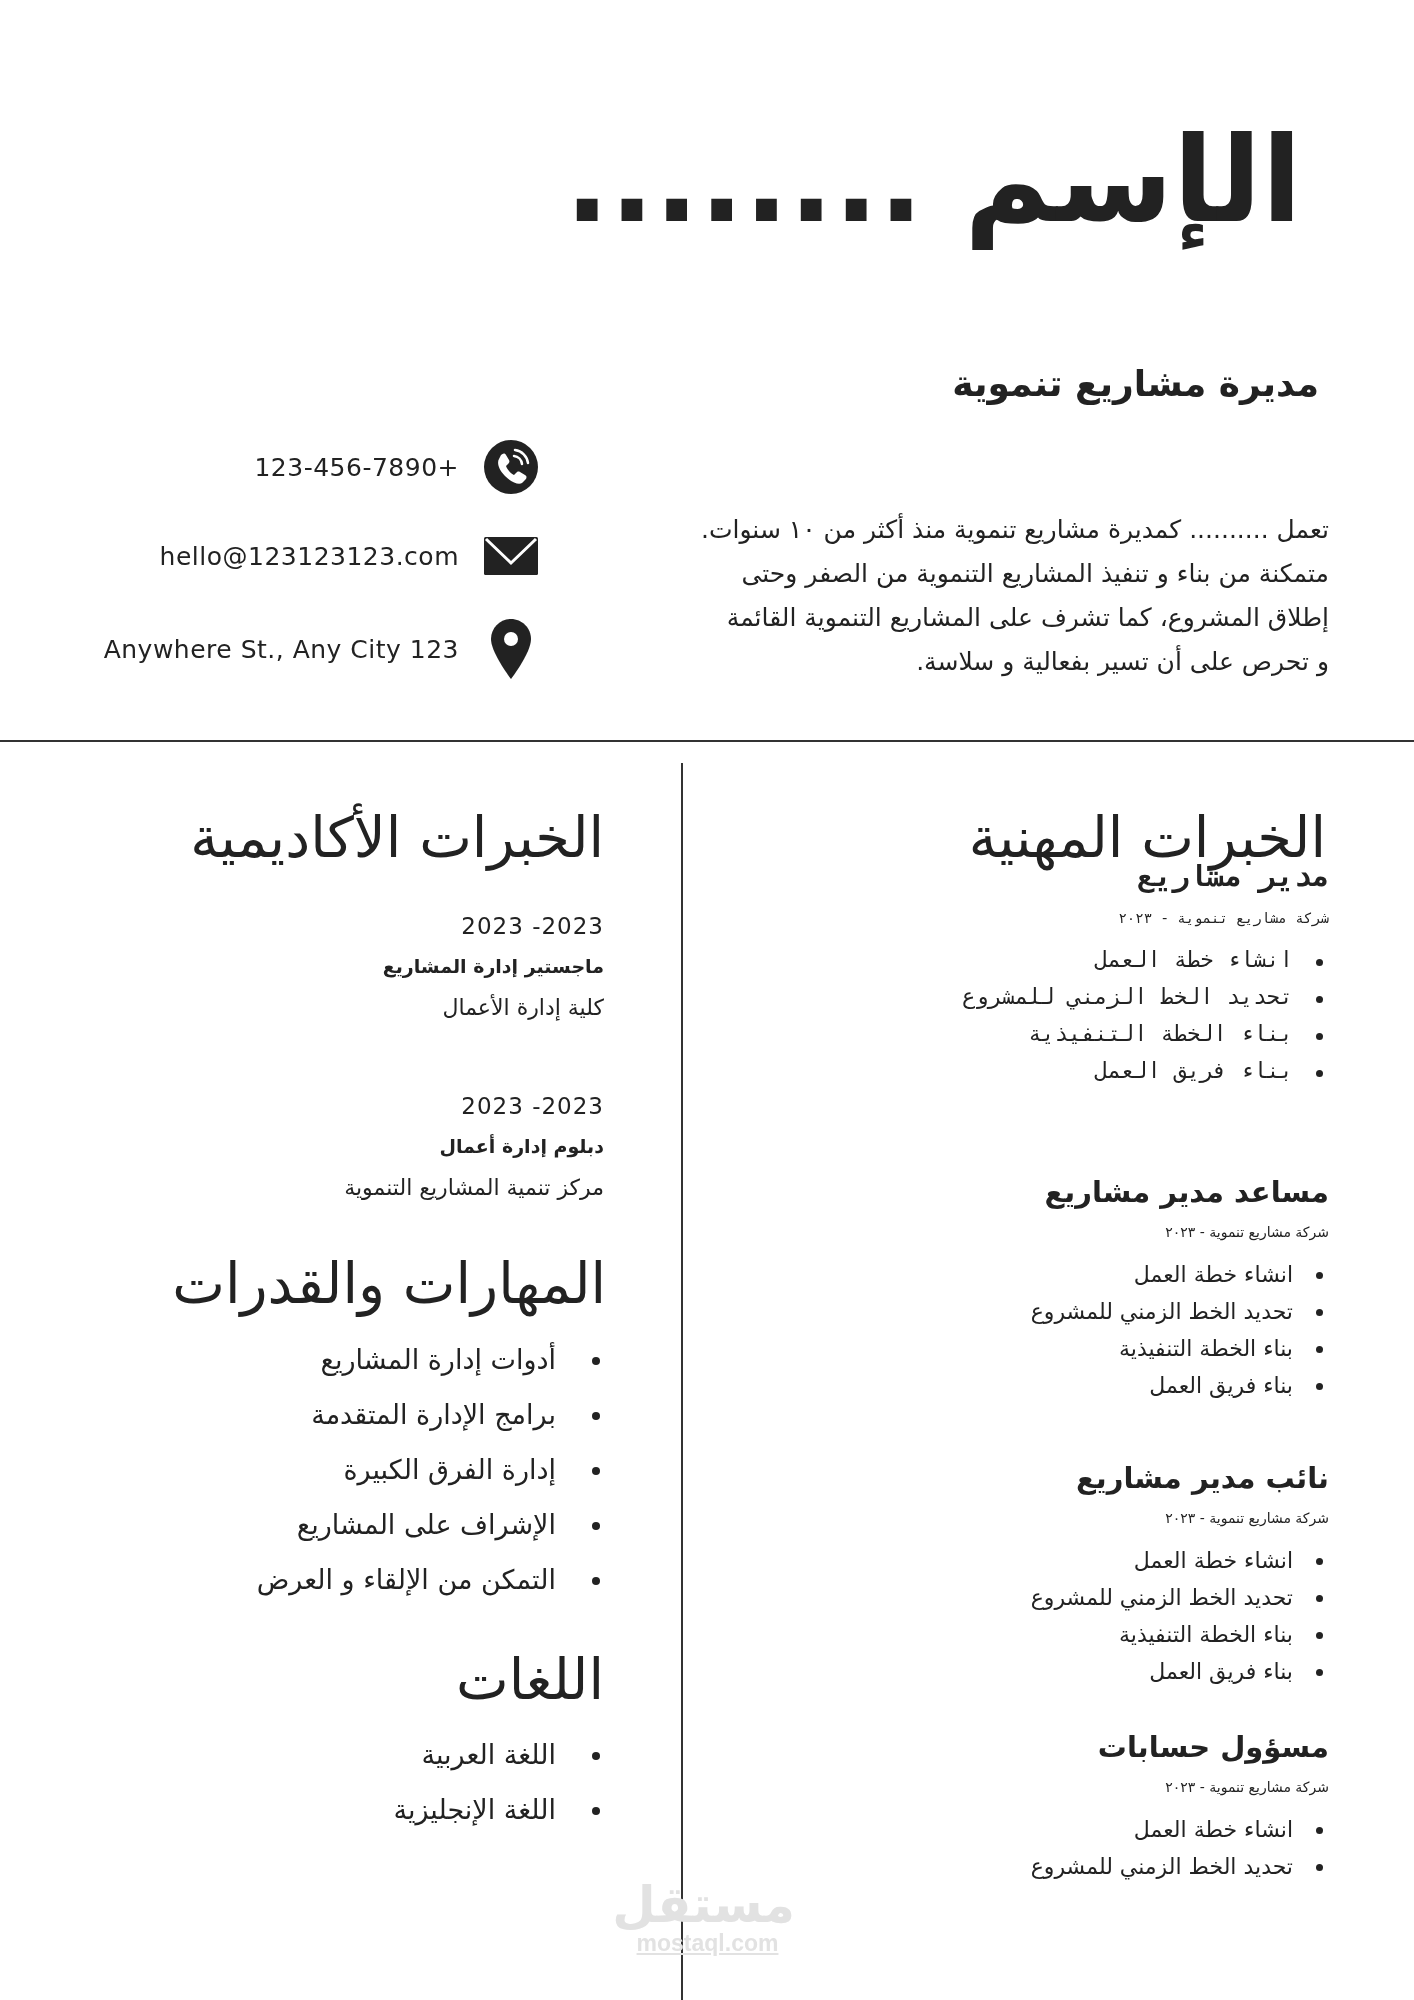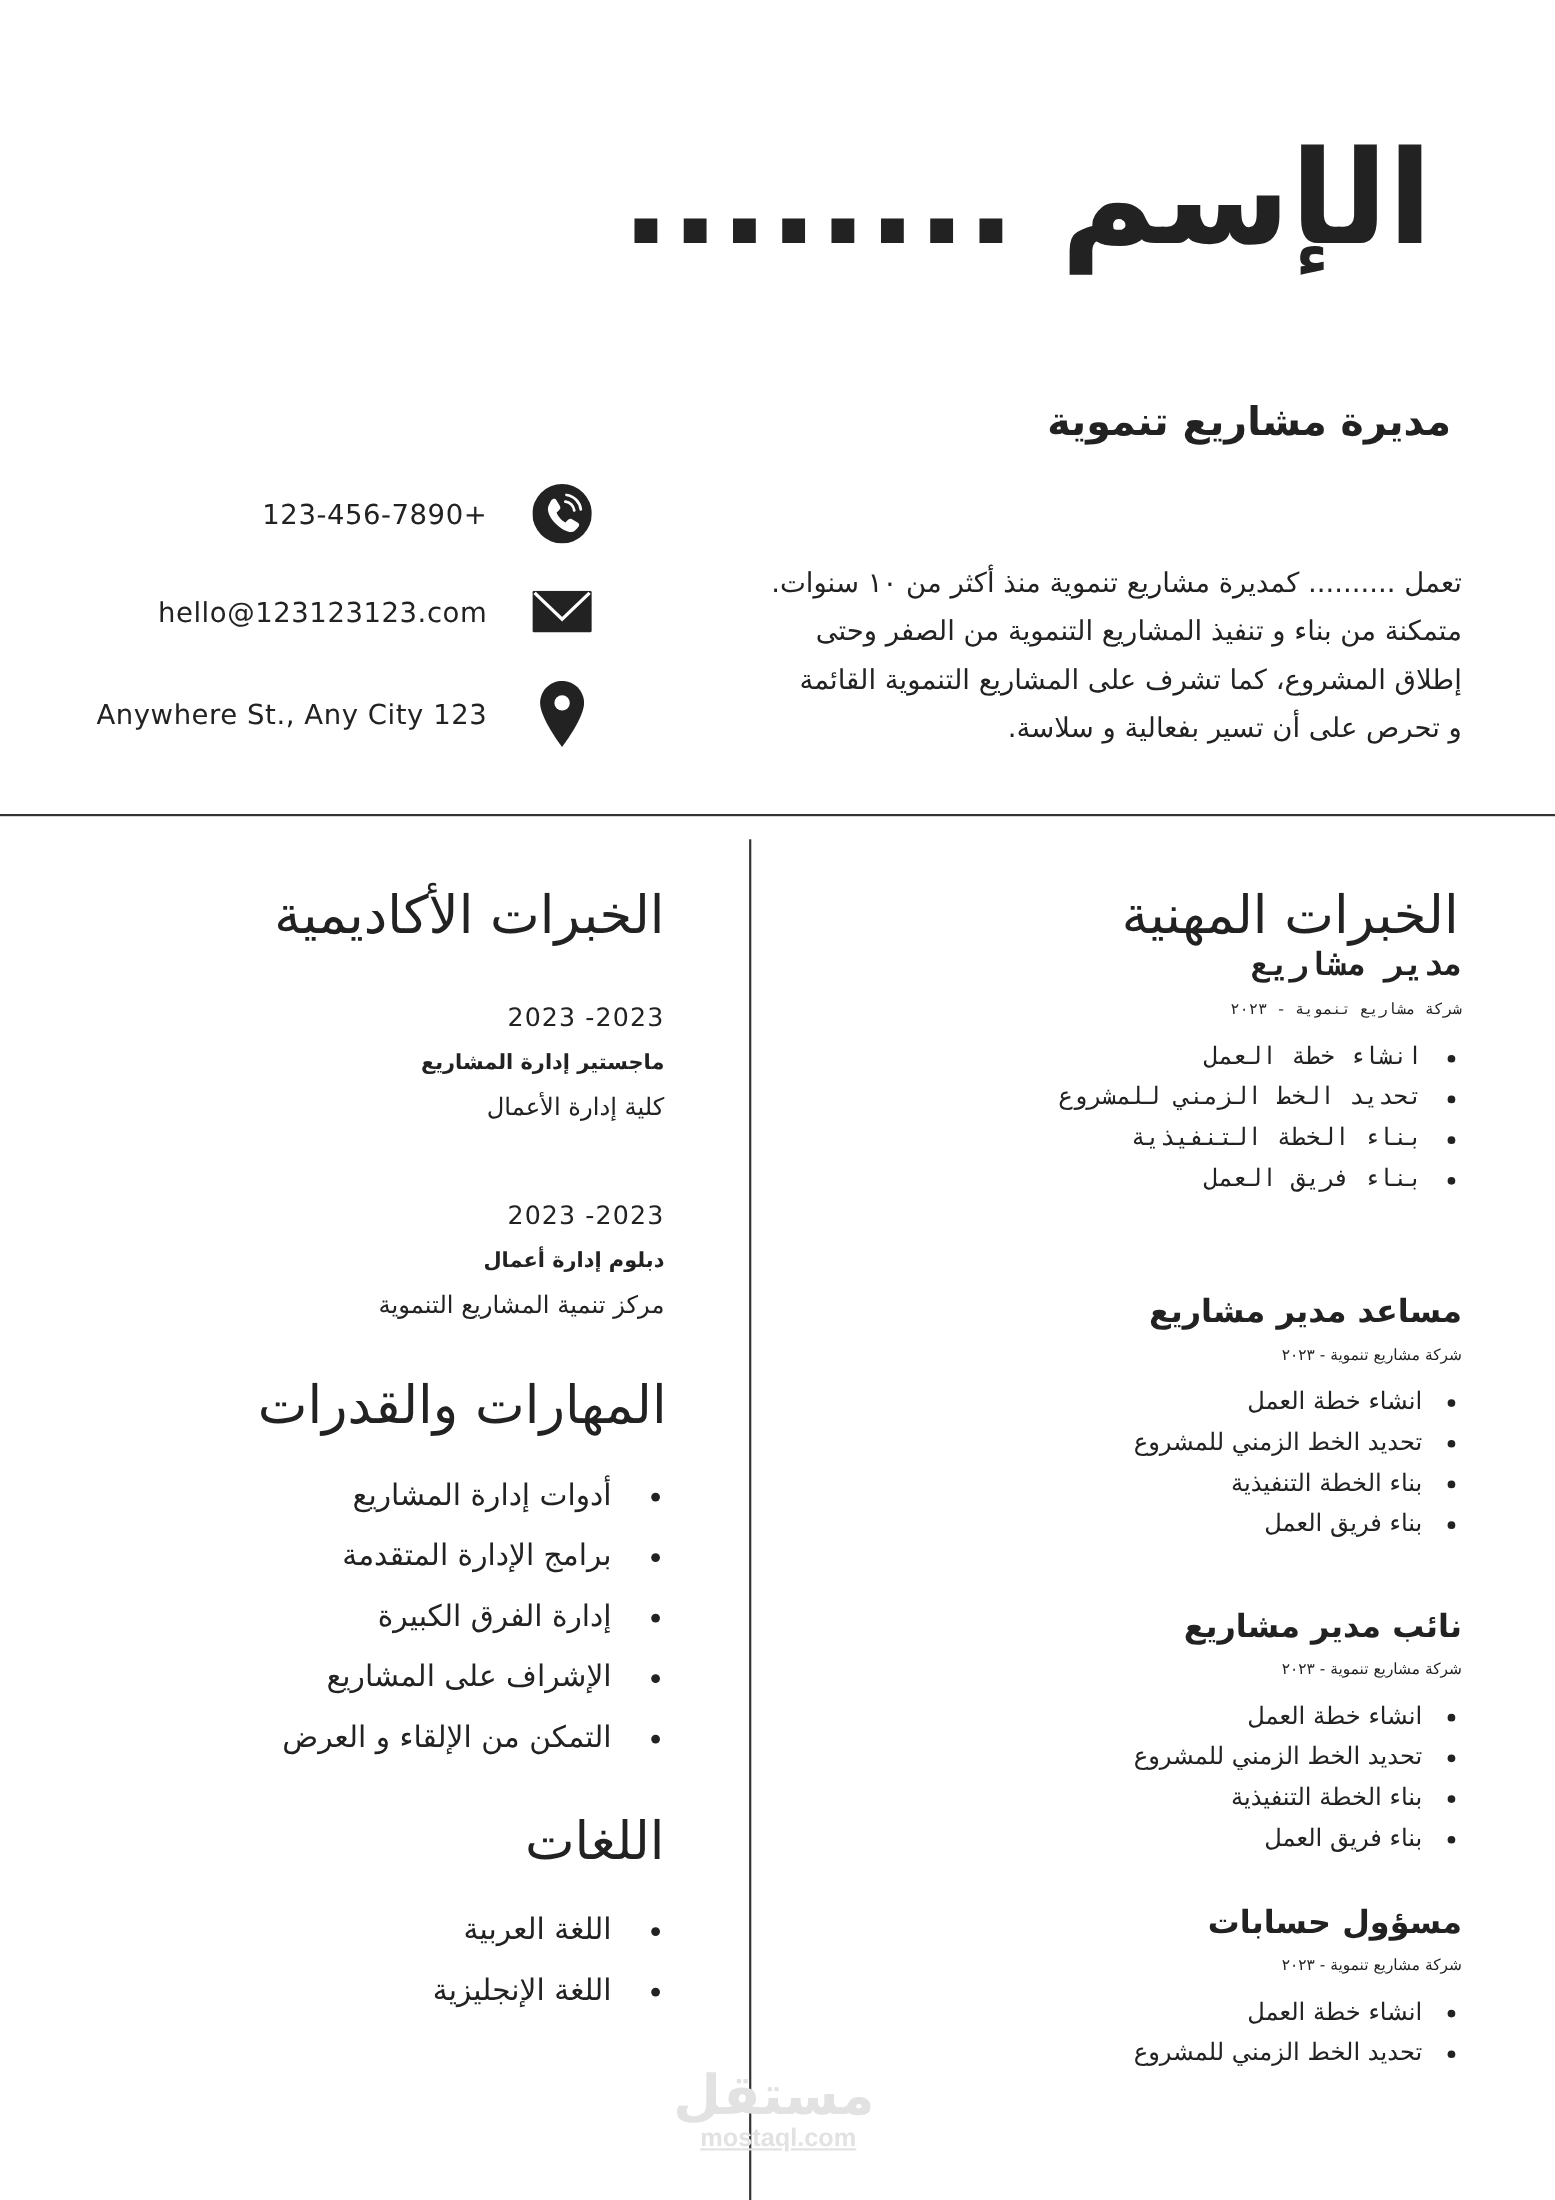--- a/index.html
+++ b/index.html
@@ -10,33 +10,33 @@
   }
   .abs { position: absolute; }
   .rtl { direction: rtl; text-align: right; }
   .ltr { direction: ltr; text-align: right; }
 
   
   #name { right: 112px; top: 110px; font-size: 118px; font-weight: bold; line-height: 1.2; white-space: nowrap; letter-spacing: 2px; color: #222; }
   #job-title { right: 95px; top: 362px; font-size: 36px; font-weight: bold; line-height: 1.2; white-space: nowrap; }
 
   
-  .contact-row { right: 875px; height: 60px; display: flex; align-items: center; gap: 40px; white-space: nowrap; }
+  .contact-row { right: 875px; height: 60px; display: flex; align-items: center; gap: 24px; white-space: nowrap; }
   .contact-row .txt { font-size: 25px; color: #222; letter-spacing: 0.5px; }
   .contact-row .ic { width: 56px; height: 56px; display: flex; align-items: center; justify-content: center; }
 
   
   #summary { right: 85px; top: 508px; width: 660px; font-size: 25px; line-height: 44px; }
 
   
   #hline { left: 0; top: 740px; width: 1414px; height: 2px; background: #333; }
   #vline { left: 681px; top: 763px; width: 2px; height: 1237px; background: #333; }
 
   
-  .section-heading { font-size: 48px; font-weight: normal; line-height: 1.2; white-space: nowrap; }
+  .section-heading { font-size: 56px; font-weight: normal; line-height: 1.2; white-space: nowrap; }
 
   
   .job { right: 85px; width: 360px; }
   .job-title { font-size: 29px; font-weight: bold; line-height: 40px; white-space: nowrap; }
   .job-company { font-size: 14px; line-height: 40px; white-space: nowrap; margin-bottom: 4px; }
   .bullets { list-style: none; margin: 0; padding: 0; }
   .bullets li { font-size: 22px; line-height: 37px; white-space: nowrap; position: relative; padding-right: 36px; }
   .bullets li::before { content: ""; position: absolute; right: 6px; top: 16px; width: 7px; height: 7px; border-radius: 50%; background: #222; }
 
   

